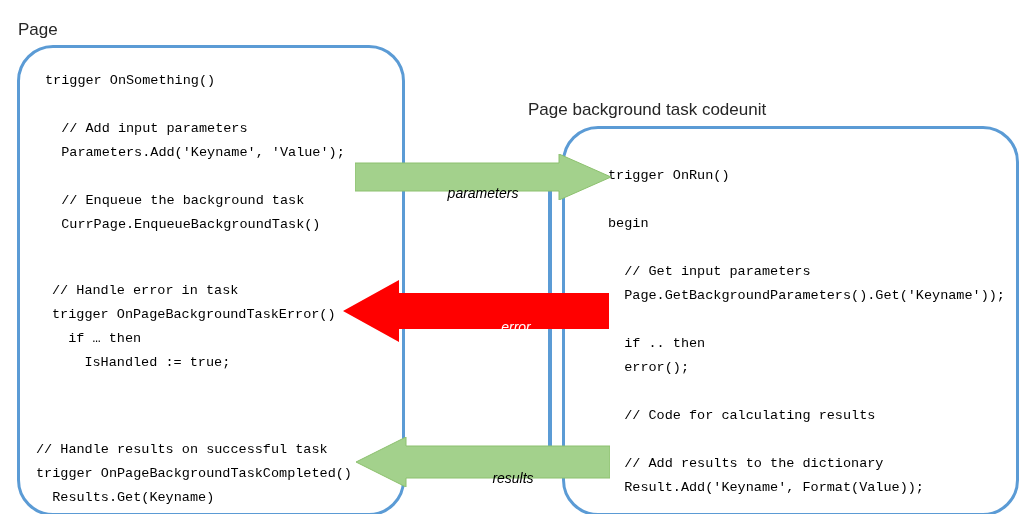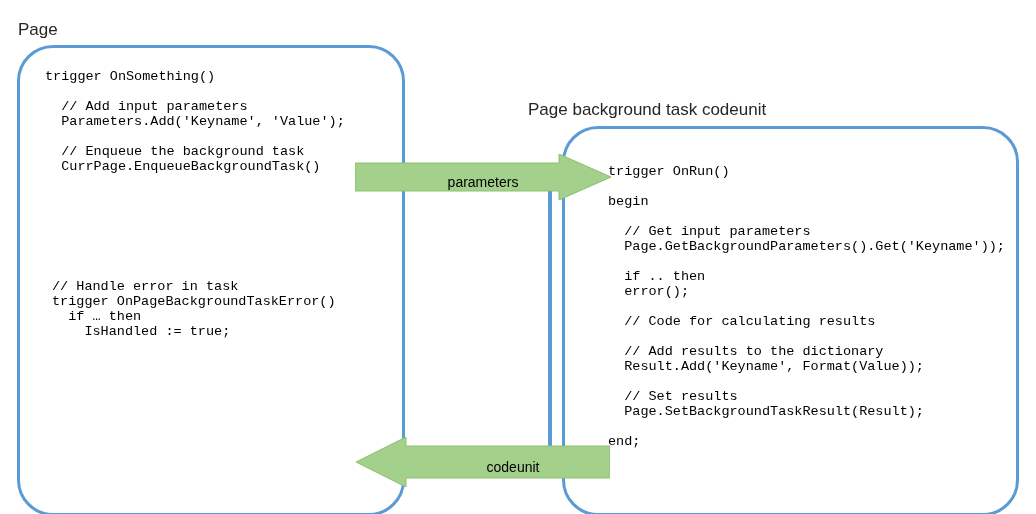--- a/index.html
+++ b/index.html
@@ -45,42 +45,43 @@
   }
   #codeunit-box {
     left: 562px; top: 108px;
     width: 457px; height: 390px;
   }
 
   .code {
     position: absolute;
     font-family: "Liberation Mono", monospace;
     font-size: 13.5px;
-    line-height: 15px;
+    line-height: 24px;
     color: #000000;
     white-space: pre;
     letter-spacing: 0px;
   }
   #page-code-1 { left: 45px; top: 51px; }
   #page-code-2 { left: 52px; top: 261px; }
   #page-code-3 { left: 36px; top: 420px; }
   #cu-code-1 { left: 608px; top: 146px; }
 
   .arrow-wrap {
     position: absolute;
   }
   .arrow-wrap svg { display: block; }
   .arrow-label {
     position: absolute;
-    top: 5px; left: 0;
+    top: 16px; left: 0;
     width: 100%; height: 100%;
     display: flex;
     align-items: center;
     justify-content: center;
     font-family: "Liberation Sans", sans-serif;
+    font-style: italic;
     font-size: 14px;
     font-weight: normal;
     pointer-events: none;
   }
   #arrow-parameters { left: 355px; top: 136px; width: 256px; height: 46px; }
   #arrow-parameters .arrow-label { color: #000000; padding-right: 26px; }
   #arrow-error { left: 343px; top: 262px; width: 266px; height: 62px; }
   #arrow-error .arrow-label { color: #ffffff; padding-left: 40px; }
   #arrow-results { left: 356px; top: 419px; width: 254px; height: 50px; }
   #arrow-results .arrow-label { color: #000000; padding-left: 30px; }
@@ -111,20 +112,23 @@
   Parameters.Add('Keyname', 'Value');
 
   // Enqueue the background task
   CurrPage.EnqueueBackgroundTask()</div>
 
   <div class="code" id="page-code-2">// Handle error in task
 trigger OnPageBackgroundTaskError()
   if … then
     IsHandled := true;</div>
 
+  <div class="code" id="page-code-3">// Handle results on successful task
+trigger OnPageBackgroundTaskCompleted()
+  Results.Get(Keyname)</div>
 
   <div class="code" id="cu-code-1">trigger OnRun()
 
 begin
 
   // Get input parameters
   Page.GetBackgroundParameters().Get('Keyname'));
 
   if .. then
   error();
@@ -142,21 +146,27 @@
   <div class="vline" id="vline-page-right"></div>
   <div class="vline" id="vline-cu-left"></div>
 
   <div class="arrow-wrap" id="arrow-parameters">
     <svg width="256" height="46" viewBox="0 0 256 46">
       <polygon points="0,9 204,9 204,0 256,23 204,46 204,37 0,37" fill="#A3D18C" stroke="#8CC06E" stroke-width="1"></polygon>
     </svg>
     <div class="arrow-label">parameters</div>
   </div>
 
+  <div class="arrow-wrap" id="arrow-error">
+    <svg width="266" height="62" viewBox="0 0 266 62">
+      <polygon points="0,31 56,0 56,13 266,13 266,49 56,49 56,62" fill="#FF0000"></polygon>
+    </svg>
+    <div class="arrow-label">error</div>
+  </div>
 
   <div class="arrow-wrap" id="arrow-results">
     <svg width="254" height="50" viewBox="0 0 254 50">
       <polygon points="0,25 50,0 50,9 254,9 254,41 50,41 50,50" fill="#A3D18C" stroke="#8CC06E" stroke-width="1"></polygon>
     </svg>
-    <div class="arrow-label">codeunit</div>
+    <div class="arrow-label">results</div>
   </div>
 
 </div>
 
 </body></html>

